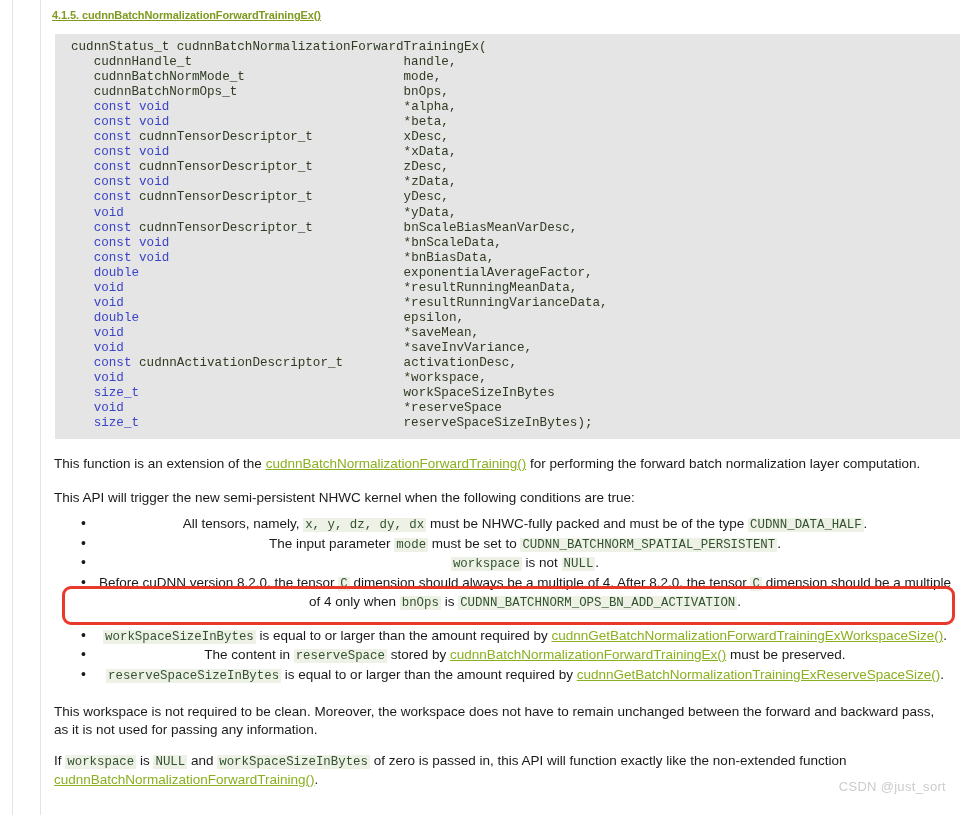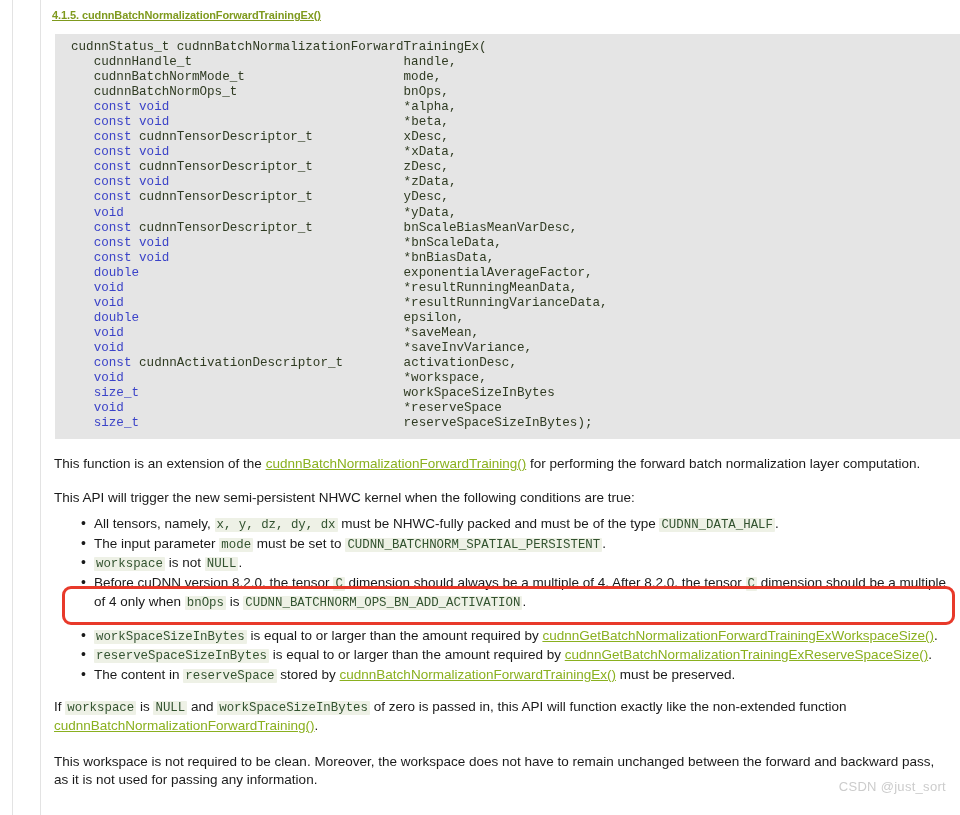--- a/index.html
+++ b/index.html
@@ -74,20 +74,21 @@
     color: #32522f;
     background: #eef1e6;
     padding: 0 2px;
     border-radius: 1px;
   }
 
   ul.bullets {
     margin: 8px 0 0 0;
     padding-left: 53px;
     list-style: none;
+    text-align: center;
   }
   ul.bullets li {
     position: relative;
     line-height: 18.5px;
     margin-bottom: 14px;
     max-width: 862px;
   }
   ul.bullets li::before {
     content: "•";
     position: absolute;
@@ -155,32 +156,32 @@
 
     <li>
       <span>Before cuDNN version 8.2.0, the tensor </span><code class="ic">C</code><span> dimension should always be a multiple of 4. After 8.2.0, the tensor </span><code class="ic">C</code><span> dimension should be a multiple of 4 only when </span><code class="ic">bnOps</code><span> is </span><code class="ic">CUDNN_BATCHNORM_OPS_BN_ADD_ACTIVATION</code><span>.</span>
     </li>
 
     <li class="tight">
       <code class="ic">workSpaceSizeInBytes</code><span> is equal to or larger than the amount required by </span><a class="lnk" href="#">cudnnGetBatchNormalizationForwardTrainingExWorkspaceSize()</a><span>.</span>
     </li>
 
     <li class="tight">
-      <code class="ic">reserveSpaceSizeInBytes</code><span> is equal to or larger than the amount required by </span><a class="lnk" href="#">cudnnGetBatchNormalizationTrainingExReserveSpaceSize()</a><span>.</span>
+      <span>The content in </span><code class="ic">reserveSpace</code><span> stored by </span><a class="lnk" href="#">cudnnBatchNormalizationForwardTrainingEx()</a><span> must be preserved.</span>
     </li>
 
     <li class="tight">
-      <span>The content in </span><code class="ic">reserveSpace</code><span> stored by </span><a class="lnk" href="#">cudnnBatchNormalizationForwardTrainingEx()</a><span> must be preserved.</span>
+      <code class="ic">reserveSpaceSizeInBytes</code><span> is equal to or larger than the amount required by </span><a class="lnk" href="#">cudnnGetBatchNormalizationTrainingExReserveSpaceSize()</a><span>.</span>
     </li>
 
   </ul>
 
+  <p class="para p4">This workspace is not required to be clean. Moreover, the workspace does not have to remain unchanged between the forward and backward pass, as it is not used for passing any information.</p>
+
   <p class="para p3">
     <span>If </span><code class="ic">workspace</code><span> is </span><code class="ic">NULL</code><span> and </span><code class="ic">workSpaceSizeInBytes</code><span> of zero is passed in, this API will function exactly like the non-extended function </span><a class="lnk" href="#">cudnnBatchNormalizationForwardTraining()</a><span>.</span>
   </p>
-
-  <p class="para p4">This workspace is not required to be clean. Moreover, the workspace does not have to remain unchanged between the forward and backward pass, as it is not used for passing any information.</p>
 
 </div>
 
 <div class="annot"></div>
 
 <div class="watermark">CSDN @just_sort</div>
 
 </body></html>

